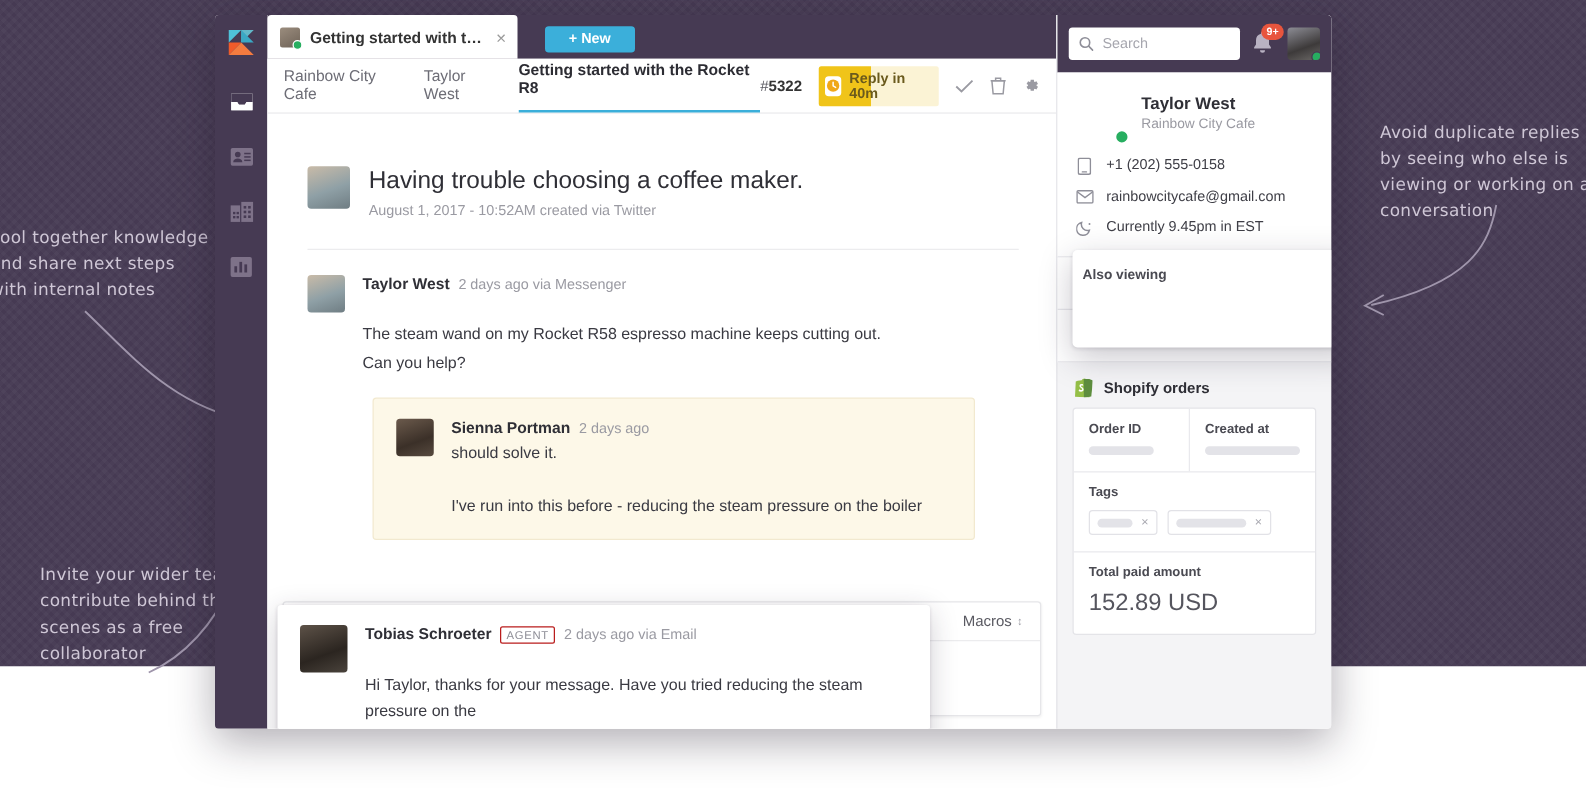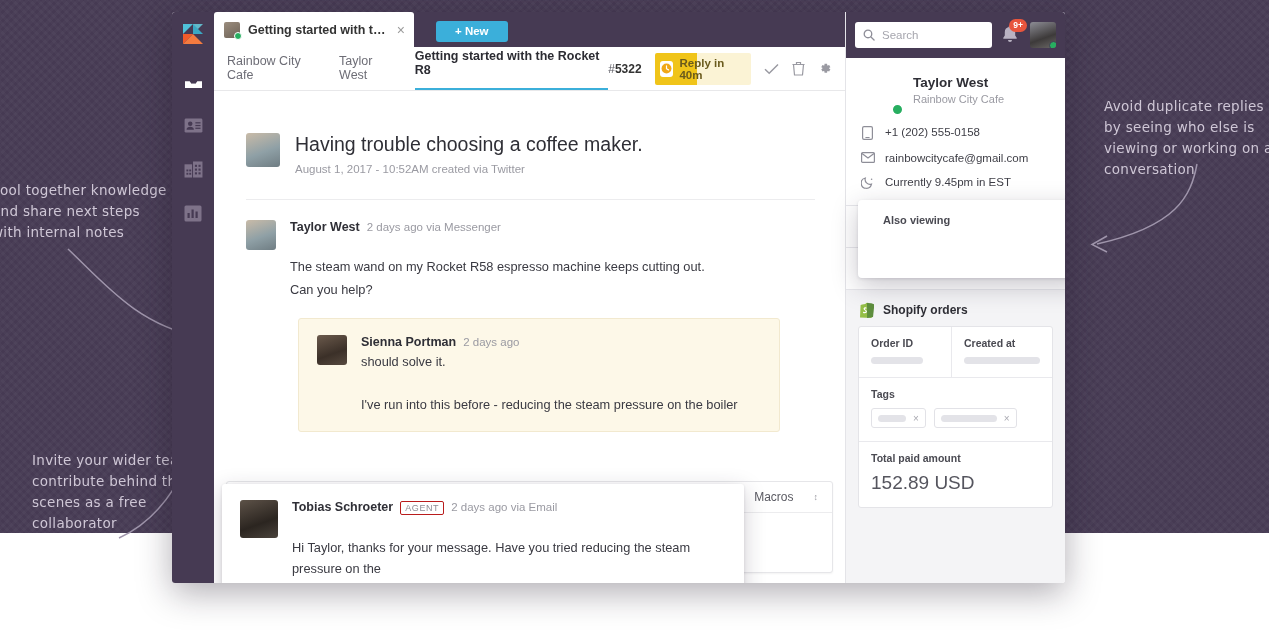--- a/index.html
+++ b/index.html
@@ -151,21 +151,21 @@
     position: absolute; left: 12px; right: 12px; bottom: 10px; height: 92px;
     background: #fff; border: 1px solid #e6e6e9; border-radius: 3px;
     box-shadow: 0 1px 2px rgba(0,0,0,.05); z-index: 4;
   }
   #composer-tabs { height: 31px; border-bottom: 1px solid #ececee; display: flex;
                    align-items: center; padding: 0 14px; gap: 17px; }
   .ctab { font-size: 12px; color: #6d6d76; display: flex; align-items: center; gap: 5px;
           height: 31px; }
   .ctab.active { color: #2c2c33; font-weight: bold; border-bottom: 2.5px solid #3bafda; }
   .caret { font-size: 9px; color: #9a9aa2; }
-  #macros { margin-left: auto; font-size: 12px; color: #5a5a62; display:flex; gap:20px; align-items:center;}
+  #macros { margin-left: auto; font-size: 12px; color: #5a5a62; display:flex; gap:4px; align-items:center;}
   #composer-foot { display: flex; align-items: center; gap: 10px; padding: 22px 14px 0 14px; }
   .cc-chip { font-size: 10.5px; color: #6f6f78; background: #efeff1; border-radius: 2px;
              padding: 2px 5px; letter-spacing: .4px; }
 
   
   #right {
     flex: 0 0 220px; width: 220px; background: #f4f4f6;
     border-left: 1px solid #e4e4e8; display: flex; flex-direction: column;
     position: relative;
   }
@@ -211,21 +211,21 @@
   .sh-sec { border-top: 1px solid #e9e9ed; padding: 10px 12px 13px 12px; }
   .tagchips { display: flex; gap: 8px; }
   .tagchip { border: 1px solid #e2e2e7; border-radius: 3px; height: 20px;
              display: flex; align-items: center; gap: 7px; padding: 0 6px; }
   .tagchip .x { font-size: 10px; color: #a9a9b1; }
   .paid-amt { font-size: 19px; color: #55555e; font-weight: normal; margin-top: 4px; }
 
   
   #also-viewing {
     position: absolute; left: 12px; top: 188px; width: 228px;
-    background: #fff; border-radius: 4px; padding: 14px 16px 16px 25px;
+    background: #fff; border-radius: 4px; padding: 14px 16px 16px 8px;
     box-shadow: 0 8px 26px rgba(40,30,55,.25), 0 1px 3px rgba(40,30,55,.12);
     z-index: 9;
   }
   #av-title { font-size: 11px; font-weight: bold; color: #4a4a52; }
   #av-list { display: flex; gap: 8px; margin-top: 12px; }
   .av-sm { width: 24px; height: 24px; border-radius: 3px; position: relative; }
   .typing { position:absolute; inset:0; display:flex; align-items:center; justify-content:center; gap:2px;}
   .typing i { width:3px;height:3px;border-radius:50%;background:#fff;display:block; }
 </style>
 </head>

